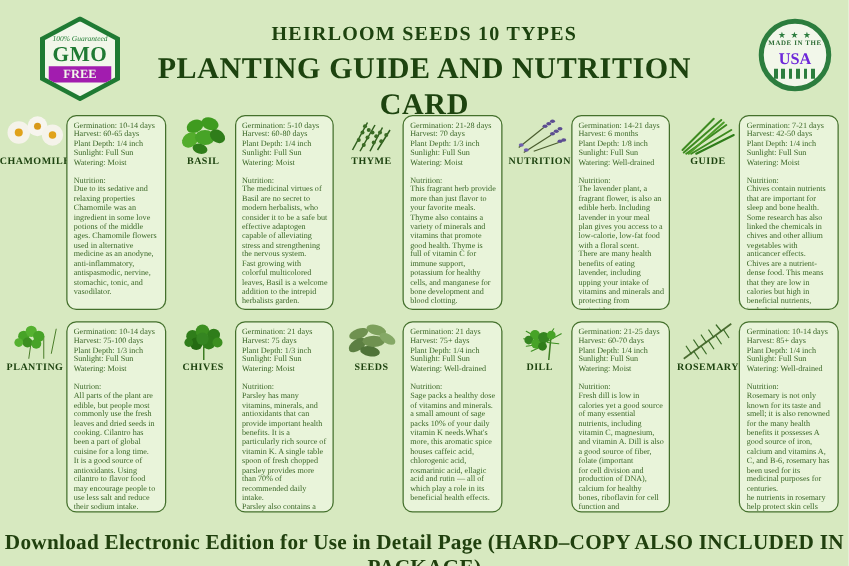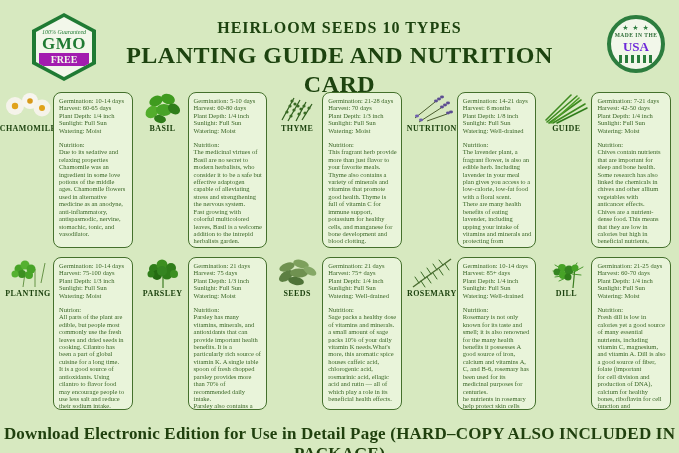--- a/index.html
+++ b/index.html
@@ -273,21 +273,21 @@
             <circle cx="14" cy="12" r="5"></circle>
               <circle cx="22" cy="8" r="5.5" fill="#3c8f20"></circle>
               <circle cx="31" cy="11" r="5"></circle>
             <circle cx="17" cy="18" r="5" fill="#246b12"></circle>
               <circle cx="27" cy="17" r="5.5"></circle>
               <circle cx="34" cy="17" r="4" fill="#3c8f20"></circle>
             <circle cx="22" cy="14" r="5" fill="#358521"></circle>
               <circle cx="11" cy="17" r="3.5"></circle>
           </g>
         </svg>
-        <div class="herb-name">PARSLEY</div>
+        <div class="herb-name">CHIVES</div>
       </div>
       <div class="card-box">
         <div class="stat">Germination: 21 days</div>
         <div class="stat">Harvest: 75 days</div>
         <div class="stat">Plant Depth: 1/3 inch</div>
         <div class="stat">Sunlight: Full Sun</div>
         <div class="stat">Watering: Moist</div>
         <div class="nutr-label">Nutrition:</div>
         <div class="nutr-body">Parsley has many vitamins, minerals, and antioxidants that can provide important health benefits. It is a particularly rich source of vitamin K. A single table spoon of fresh chopped parsley provides more than 70% of recommended daily intake.
 Parsley also contains a good amount of vitamin A and antioxidants.</div>
@@ -309,20 +309,56 @@
         <div class="herb-name">SEEDS</div>
       </div>
       <div class="card-box">
         <div class="stat">Germination: 21 days</div>
         <div class="stat">Harvest: 75+ days</div>
         <div class="stat">Plant Depth: 1/4 inch</div>
         <div class="stat">Sunlight: Full Sun</div>
         <div class="stat">Watering: Well-drained</div>
         <div class="nutr-label">Nutrition:</div>
         <div class="nutr-body">Sage packs a healthy dose of vitamins and minerals. a small amount of sage packs 10% of your daily vitamin K needs.What's more, this aromatic spice houses caffeic acid, chlorogenic acid, rosmarinic acid, ellagic acid and rutin — all of which play a role in its beneficial health effects.</div>
+      </div>
+    </div>
+
+    <div class="col">
+      <div class="herb-side">
+        <svg class="herb-art" viewBox="0 0 46 32">
+          <path d="M30 31 L32 10" stroke="#3c7d22" stroke-width="1.2" fill="none"></path>
+          <g stroke="#3c8f20" stroke-width="0.9" fill="none" stroke-linecap="round">
+            <path d="M12 8 L26 16"></path>
+              <path d="M10 14 L25 17"></path>
+              <path d="M12 20 L26 18"></path>
+              <path d="M16 24 L27 19"></path>
+            <path d="M34 6 L28 15"></path>
+              <path d="M40 10 L29 16"></path>
+              <path d="M38 18 L29 17"></path>
+          </g>
+          <g fill="#47a327">
+            <circle cx="19" cy="11" r="4"></circle>
+              <circle cx="14" cy="15" r="3.5" fill="#358521"></circle>
+              <circle cx="20" cy="18" r="4"></circle>
+            <circle cx="26" cy="13" r="4.5" fill="#358521"></circle>
+              <circle cx="32" cy="11" r="3.5"></circle>
+              <circle cx="25" cy="20" r="3.5" fill="#2f7d1a"></circle>
+          </g>
+        </svg>
+        <div class="herb-name">DILL</div>
+      </div>
+      <div class="card-box">
+        <div class="stat">Germination: 21-25 days</div>
+        <div class="stat">Harvest: 60-70 days</div>
+        <div class="stat">Plant Depth: 1/4 inch</div>
+        <div class="stat">Sunlight: Full Sun</div>
+        <div class="stat">Watering: Moist</div>
+        <div class="nutr-label">Nutrition:</div>
+        <div class="nutr-body">Fresh dill is low in calories yet a good source of many essential nutrients, including vitamin C, magnesium, and vitamin A. Dill is also a good source of fiber, folate (important
+ for cell division and production of DNA), calcium for healthy bones, riboflavin for cell function and development, manganese, and iron.</div>
       </div>
     </div>
 
     <div class="col">
       <div class="herb-side">
         <svg class="herb-art" viewBox="0 0 46 32">
           <path d="M4 30 L42 2" stroke="#4a6b30" stroke-width="1.4" fill="none"></path>
           <g stroke="#3a6b26" stroke-width="1" fill="none" stroke-linecap="round">
             <path d="M10 26 L6 20"></path>
               <path d="M12 24 L16 30"></path>
@@ -343,53 +379,17 @@
         <div class="stat">Harvest: 85+ days</div>
         <div class="stat">Plant Depth: 1/4 inch</div>
         <div class="stat">Sunlight: Full Sun</div>
         <div class="stat">Watering: Well-drained</div>
         <div class="nutr-label">Nutrition:</div>
         <div class="nutr-body">Rosemary is not only known for its taste and smell; it is also renowned for the many health benefits it possesses A good source of iron, calcium and vitamins A, C, and B-6, rosemary has been used for its medicinal purposes for centuries.
 he nutrients in rosemary help protect skin cells from damage often caused by the sun and free radicals</div>
       </div>
     </div>
 
-    <div class="col">
-      <div class="herb-side">
-        <svg class="herb-art" viewBox="0 0 46 32">
-          <path d="M30 31 L32 10" stroke="#3c7d22" stroke-width="1.2" fill="none"></path>
-          <g stroke="#3c8f20" stroke-width="0.9" fill="none" stroke-linecap="round">
-            <path d="M12 8 L26 16"></path>
-              <path d="M10 14 L25 17"></path>
-              <path d="M12 20 L26 18"></path>
-              <path d="M16 24 L27 19"></path>
-            <path d="M34 6 L28 15"></path>
-              <path d="M40 10 L29 16"></path>
-              <path d="M38 18 L29 17"></path>
-          </g>
-          <g fill="#47a327">
-            <circle cx="19" cy="11" r="4"></circle>
-              <circle cx="14" cy="15" r="3.5" fill="#358521"></circle>
-              <circle cx="20" cy="18" r="4"></circle>
-            <circle cx="26" cy="13" r="4.5" fill="#358521"></circle>
-              <circle cx="32" cy="11" r="3.5"></circle>
-              <circle cx="25" cy="20" r="3.5" fill="#2f7d1a"></circle>
-          </g>
-        </svg>
-        <div class="herb-name">DILL</div>
-      </div>
-      <div class="card-box">
-        <div class="stat">Germination: 21-25 days</div>
-        <div class="stat">Harvest: 60-70 days</div>
-        <div class="stat">Plant Depth: 1/4 inch</div>
-        <div class="stat">Sunlight: Full Sun</div>
-        <div class="stat">Watering: Moist</div>
-        <div class="nutr-label">Nutrition:</div>
-        <div class="nutr-body">Fresh dill is low in calories yet a good source of many essential nutrients, including vitamin C, magnesium, and vitamin A. Dill is also a good source of fiber, folate (important
- for cell division and production of DNA), calcium for healthy bones, riboflavin for cell function and development, manganese, and iron.</div>
-      </div>
-    </div>
-
   </div>
 
   <div class="footer">Download Electronic Edition for Use in Detail Page  (HARD–COPY ALSO INCLUDED IN PACKAGE)</div>
 
 </div>
 
 </body></html>

